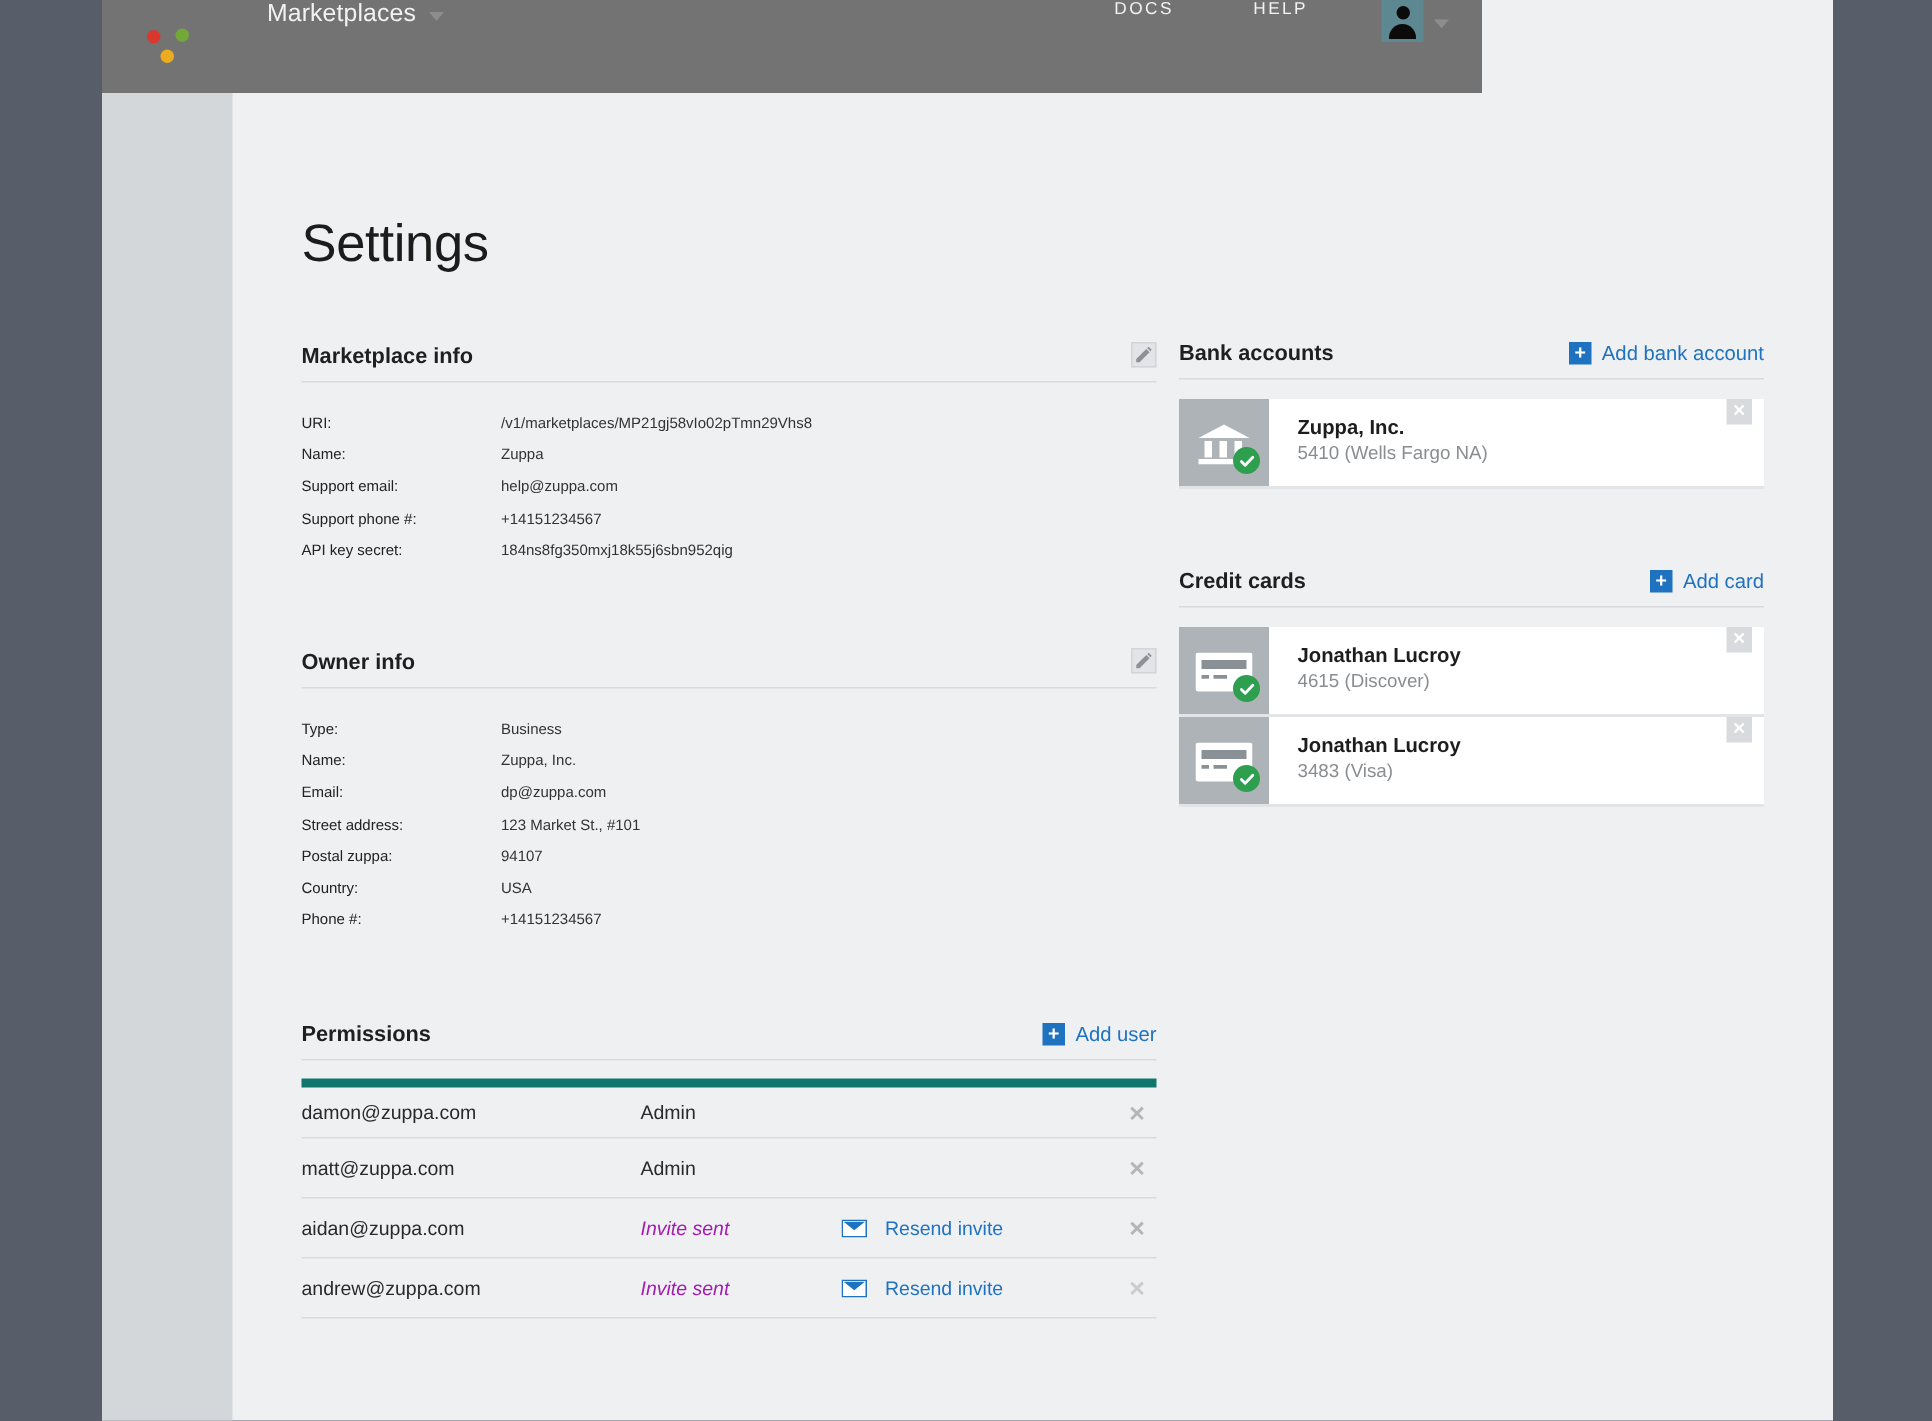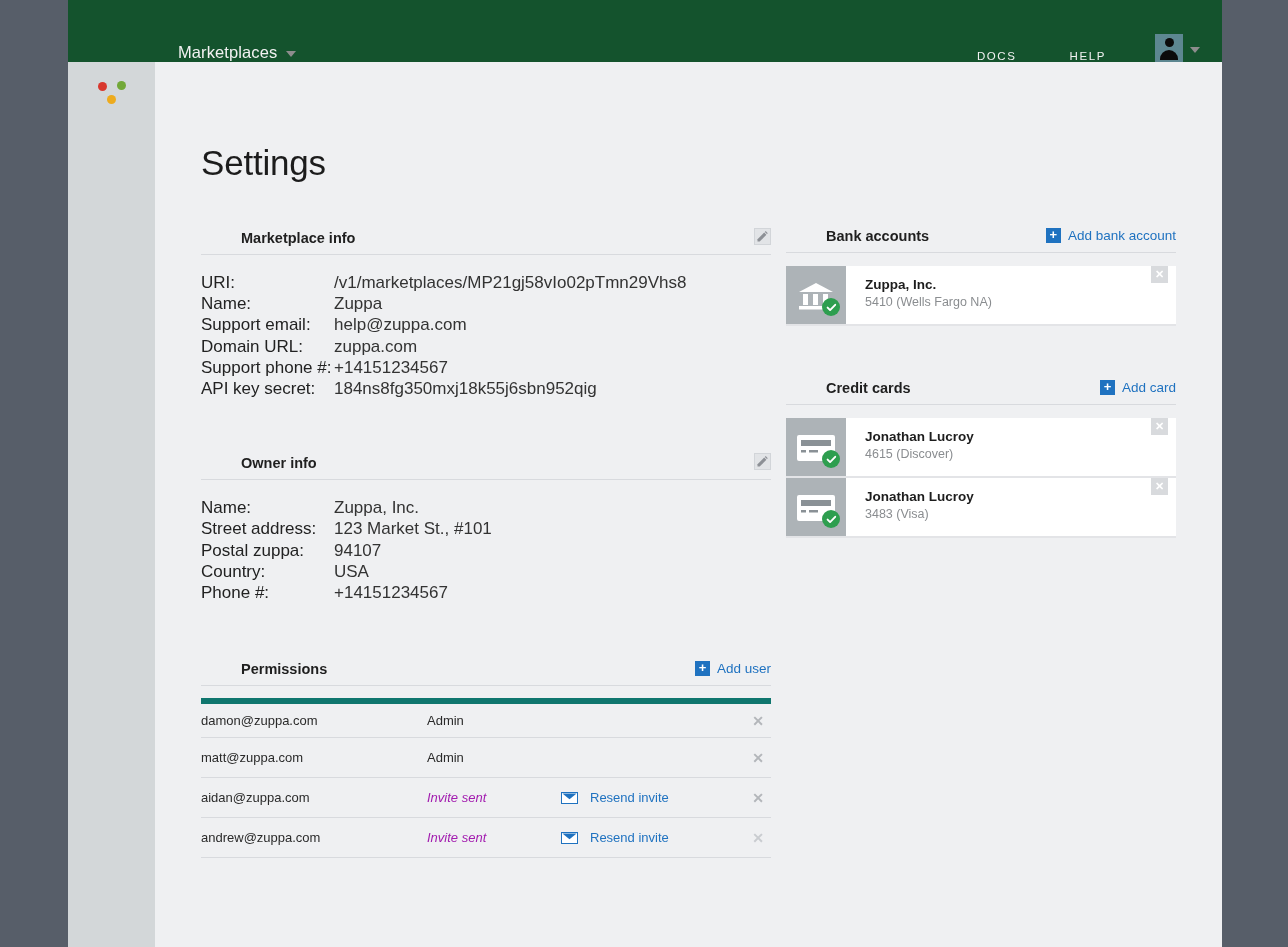--- a/index.html
+++ b/index.html
@@ -21,24 +21,24 @@
     position: absolute;
     left: 0; top: 62px;
     width: 87px; height: 885px;
     background: #d3d7d9;
   }
 
   
   #topnav {
     position: absolute;
     left: 0; top: 0;
-    width: 1154px; height: 62px;
-    background: #14532d;
-    display: flex;
-    align-items: flex-end;
+    width: 920px; height: 62px;
+    background: #737373;
+    display: flex;
+    align-items: flex-start;
   }
   .nav-sep { width: 1px; background: #3a3a3a; flex: 0 0 1px; }
 
   #logo-cell {
     width: 87px;
     position: relative;
     flex: 0 0 87px;
   }
   .dot { position: absolute; width: 9px; height: 9px; border-radius: 50%; }
   .dot.red    { background: #d8382e; left: 30px; top: 20px; }
@@ -124,21 +124,20 @@
     position: relative;
     display: flex;
     align-items: flex-end;
     border-bottom: 1px solid #d8dade;
     padding-bottom: 8px;
   }
   .section-title {
     font-size: 14.5px;
     font-weight: bold;
     color: #1f1f1f;
-    margin-left: 40px;
   }
   .head-spacer { flex: 1 1 auto; }
 
   .edit-icon {
     width: 17px; height: 17px;
     background: #e2e4e7;
     border: 1px solid #d2d5d9;
     position: relative;
     cursor: pointer;
     margin-bottom: 1px;
@@ -163,21 +162,21 @@
     font-family: "Liberation Sans", sans-serif;
   }
   .action-label {
     color: #1f72c0;
     font-size: 13.5px;
   }
 
   
   dl.kv {
     margin-top: 17px;
-    font-size: 17px;
+    font-size: 10px;
     color: #1f1f1f;
   }
   dl.kv .row {
     display: flex;
     line-height: 21.2px;
   }
   dl.kv dt { width: 133px; flex: 0 0 133px; color: #222; }
   dl.kv dd { color: #333; }
 
   
@@ -332,24 +331,20 @@
           </div>
           <div class="row">
             <dt>Name:</dt>
             <dd>Zuppa</dd>
           </div>
           <div class="row">
             <dt>Support email:</dt>
             <dd>help@zuppa.com</dd>
           </div>
           <div class="row">
-            <dt>Domain URL:</dt>
-            <dd>zuppa.com</dd>
-          </div>
-          <div class="row">
             <dt>Support phone #:</dt>
             <dd>+14151234567</dd>
           </div>
           <div class="row">
             <dt>API key secret:</dt>
             <dd>184ns8fg350mxj18k55j6sbn952qig</dd>
           </div>
         </dl>
       </section>
 
@@ -361,22 +356,30 @@
           <span class="head-spacer"></span>
           <span class="edit-icon">
             <svg width="11" height="11" viewBox="0 0 11 11">
               <path d="M0.5 8.3 L7.2 1.6 L9.4 3.8 L2.7 10.5 L0.5 10.5 Z" fill="#8d9096"></path>
               <path d="M7.8 1.0 L9.9 3.1 L10.8 2.2 L8.7 0.1 Z" fill="#8d9096"></path>
             </svg>
           </span>
         </div>
         <dl class="kv">
           <div class="row">
+            <dt>Type:</dt>
+            <dd>Business</dd>
+          </div>
+          <div class="row">
             <dt>Name:</dt>
             <dd>Zuppa, Inc.</dd>
+          </div>
+          <div class="row">
+            <dt>Email:</dt>
+            <dd>dp@zuppa.com</dd>
           </div>
           <div class="row">
             <dt>Street address:</dt>
             <dd>123 Market St., #101</dd>
           </div>
           <div class="row">
             <dt>Postal zuppa:</dt>
             <dd>94107</dd>
           </div>
           <div class="row">

